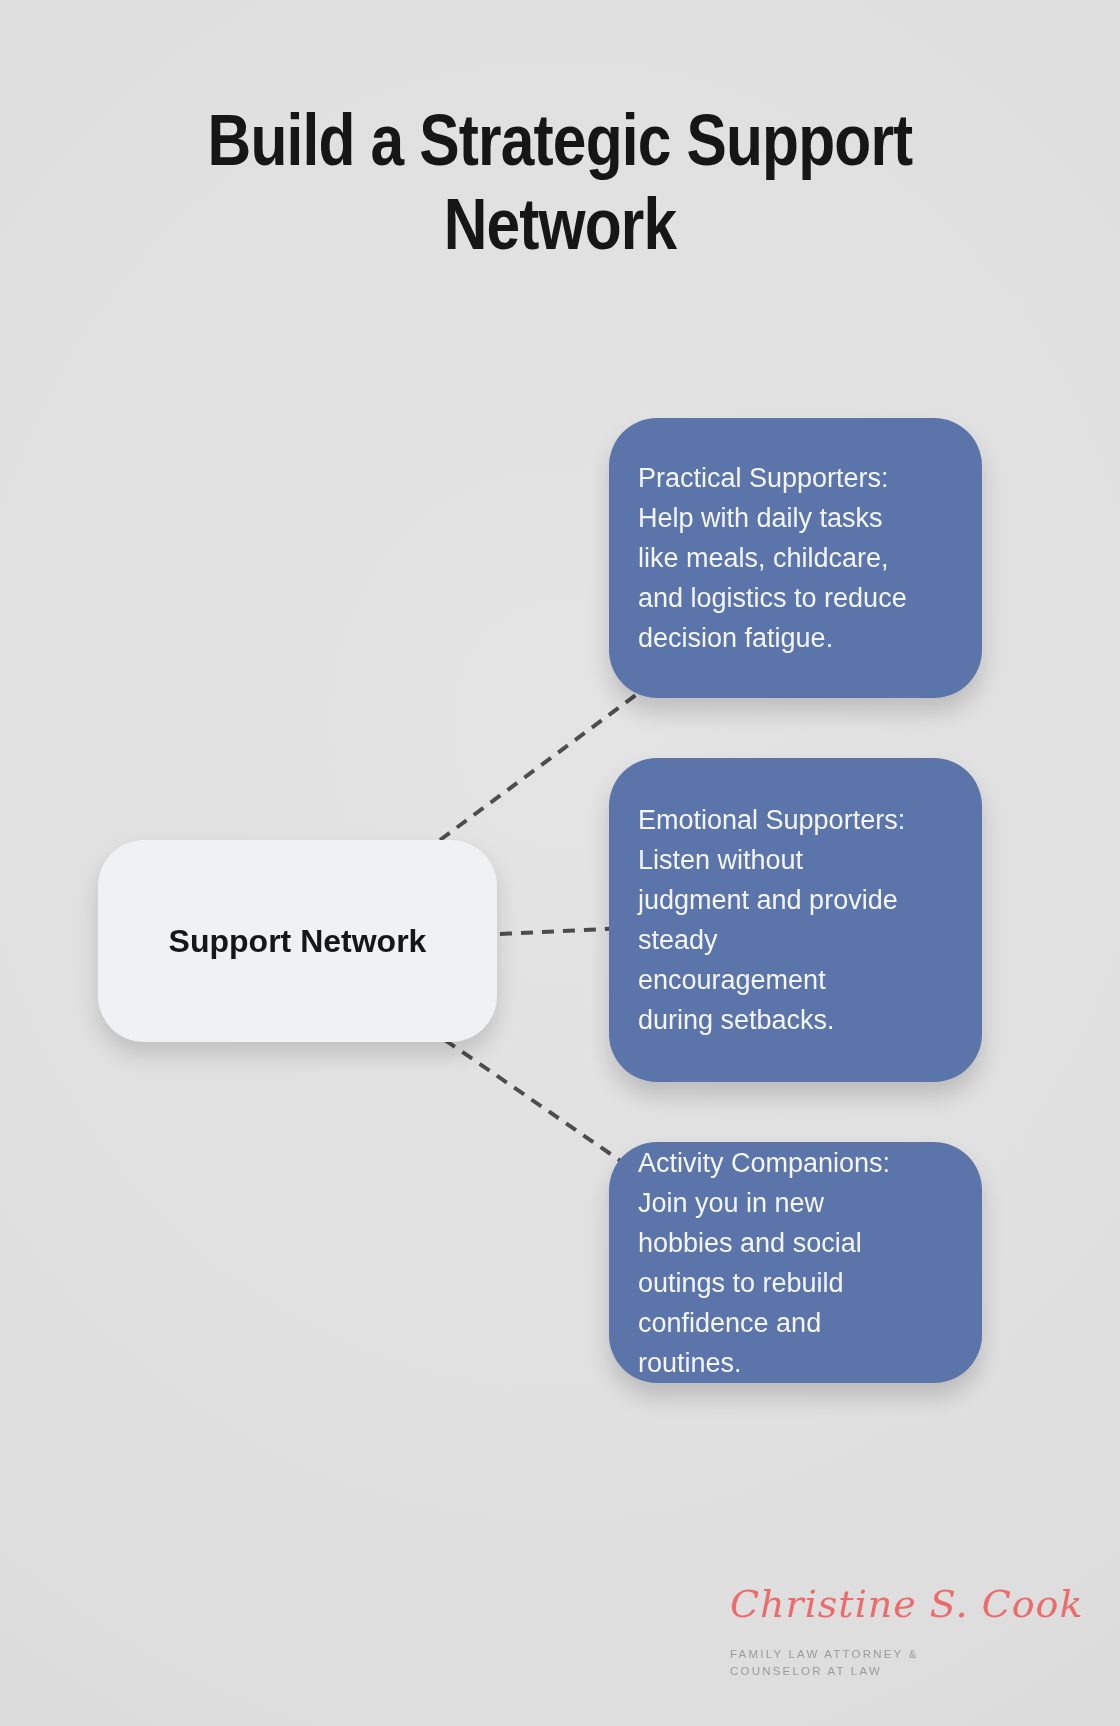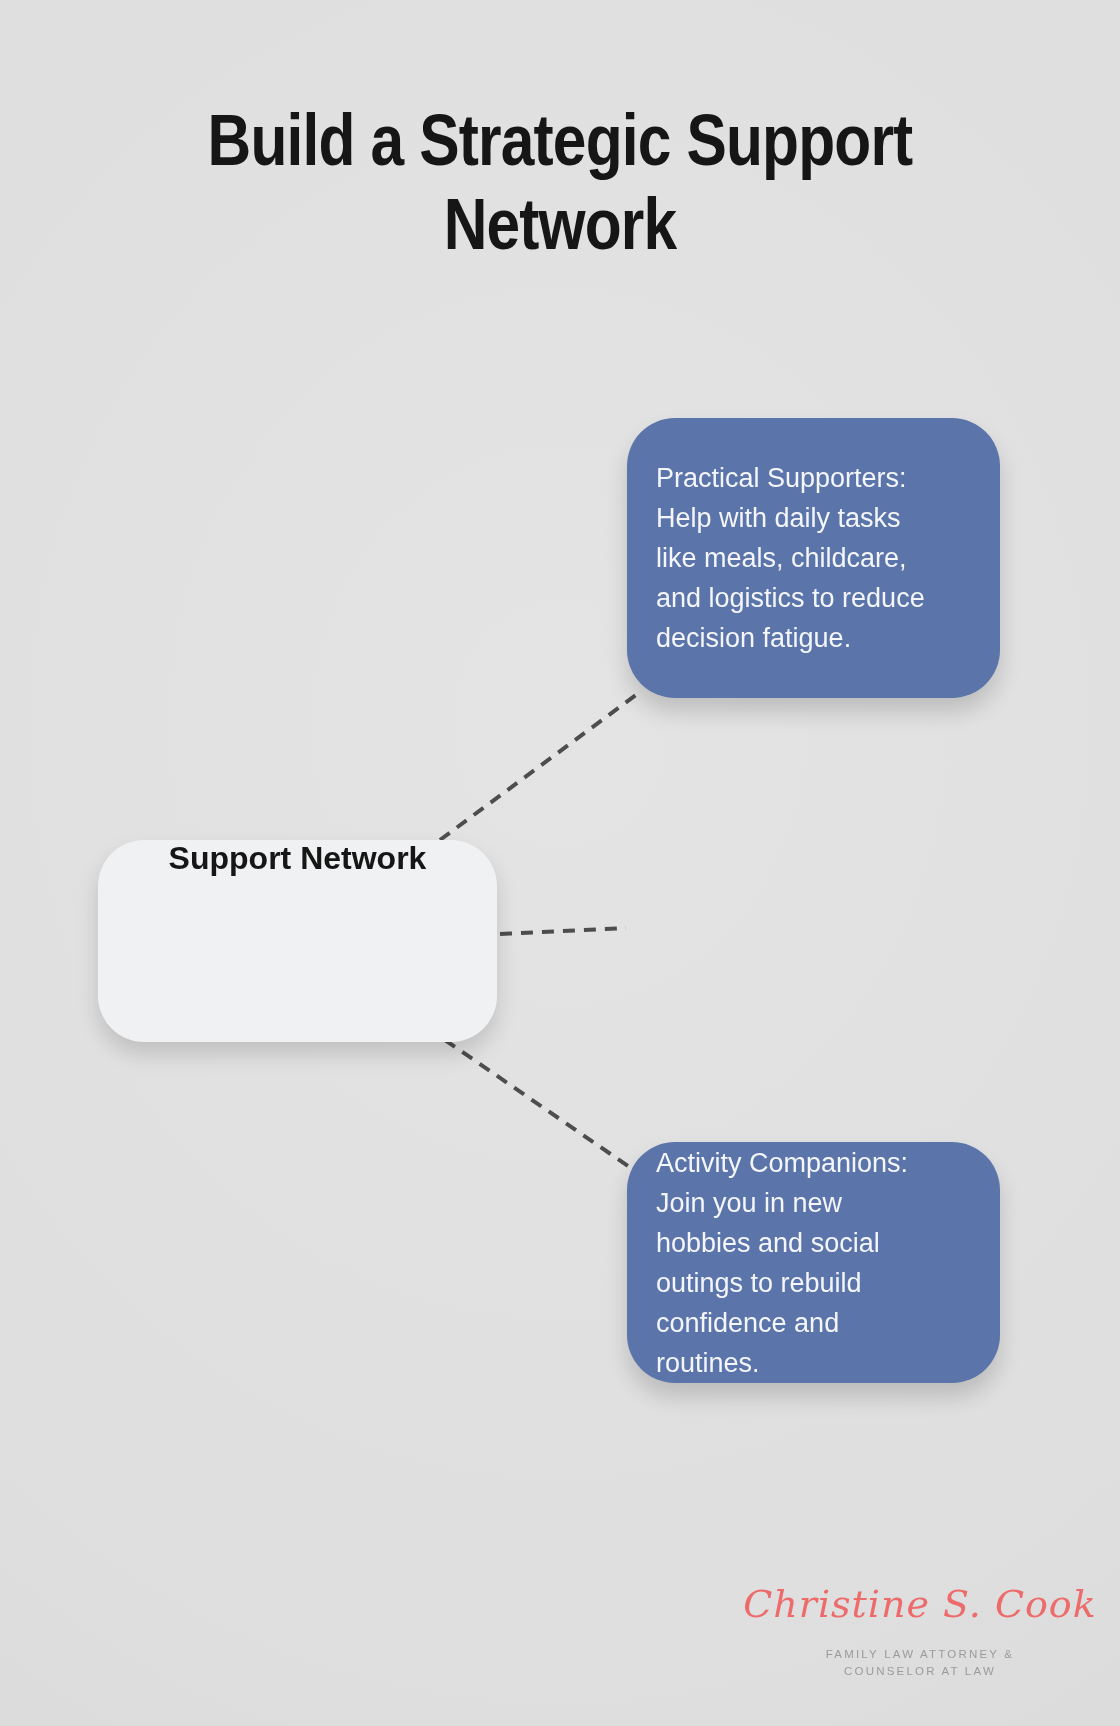--- a/index.html
+++ b/index.html
@@ -52,33 +52,34 @@
   .center-node {
     position: absolute;
     left: 98px;
     top: 840px;
     width: 399px;
     height: 202px;
     background: #f0f1f3;
     border-radius: 46px;
     box-shadow: 0 12px 22px rgba(0,0,0,0.15);
     display: flex;
+    align-items: center;
     justify-content: center;
   }
   .center-node span {
     font-size: 32px;
     font-weight: 700;
     color: #161616;
     letter-spacing: 0px;
   }
 
   
   .branch {
     position: absolute;
-    left: 627px;
+    left: 609px;
     width: 373px;
     background: #5b74a9;
     border-radius: 48px;
     box-shadow: 0 14px 22px rgba(0,0,0,0.16);
     display: flex;
     align-items: center;
     box-sizing: border-box;
     padding: 0 24px 0 29px;
   }
   .branch p {
@@ -92,21 +93,21 @@
   .branch-1 { top: 418px;  height: 280px; }
   .branch-2 { top: 758px;  height: 324px; }
   .branch-3 { top: 1142px; height: 241px; }
 
   
   .footer {
     position: absolute;
     left: 730px;
     top: 1582px;
     width: 380px;
-    text-align: center;
+    text-align: left;
   }
   .signature {
     font-family: "DejaVu Serif", "Liberation Serif", serif;
     font-style: italic;
     font-size: 38px;
     line-height: 44px;
     color: #ee6b6b;
     letter-spacing: 1px;
   }
   .tagline {
@@ -137,20 +138,28 @@
   </div>
 
   <div class="branch branch-1">
     <p>Practical Supporters:
 Help with daily tasks
 like meals, childcare,
 and logistics to reduce
 decision fatigue.</p>
   </div>
 
+  <div class="branch branch-2">
+    <p>Emotional Supporters:
+Listen without
+judgment and provide
+steady
+encouragement
+during setbacks.</p>
+  </div>
 
   <div class="branch branch-3">
     <p>Activity Companions:
 Join you in new
 hobbies and social
 outings to rebuild
 confidence and
 routines.</p>
   </div>
 

